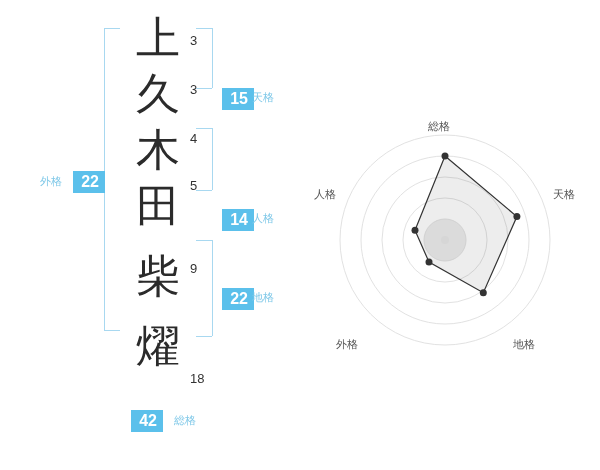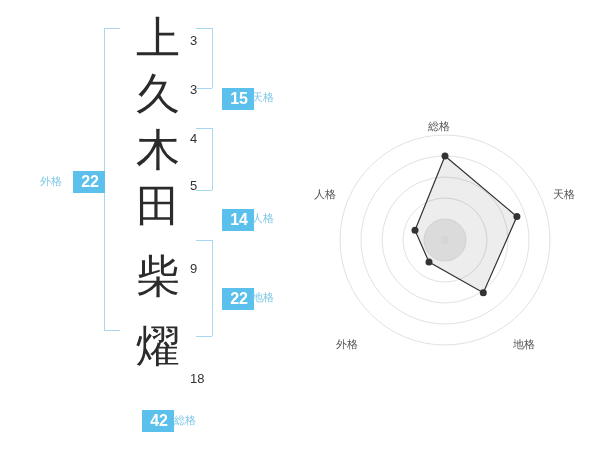--- a/index.html
+++ b/index.html
@@ -146,21 +146,21 @@
 
     <span class="badge" style="left:222px; top:209px;">14</span>
     <span class="badge-label" style="left:252px; top:212px;">人格</span>
 
     <span class="badge" style="left:222px; top:288px;">22</span>
     <span class="badge-label" style="left:252px; top:291px;">地格</span>
 
     <span class="badge" style="left:73px; top:171px;">22</span>
     <span class="badge-label" style="left:40px; top:175px;">外格</span>
 
-    <span class="badge" style="left:142px; top:410px;">42</span>
+    <span class="badge" style="left:131px; top:410px;">42</span>
     <span class="badge-label" style="left:174px; top:414px;">総格</span>
   </div>
 
   <div class="radar-panel">
     <svg id="radar-svg" width="290" height="470" viewBox="0 0 290 470">
         <circle cx="135" cy="240" r="105" fill="none" stroke="#e2e2e2" stroke-width="1"></circle>
         <circle cx="135" cy="240" r="84" fill="none" stroke="#e2e2e2" stroke-width="1"></circle>
         <circle cx="135" cy="240" r="63" fill="none" stroke="#e2e2e2" stroke-width="1"></circle>
         <circle cx="135" cy="240" r="42" fill="none" stroke="#e2e2e2" stroke-width="1"></circle>
         <circle cx="135" cy="240" r="21" fill="#ececec" stroke="#e2e2e2" stroke-width="1"></circle>

